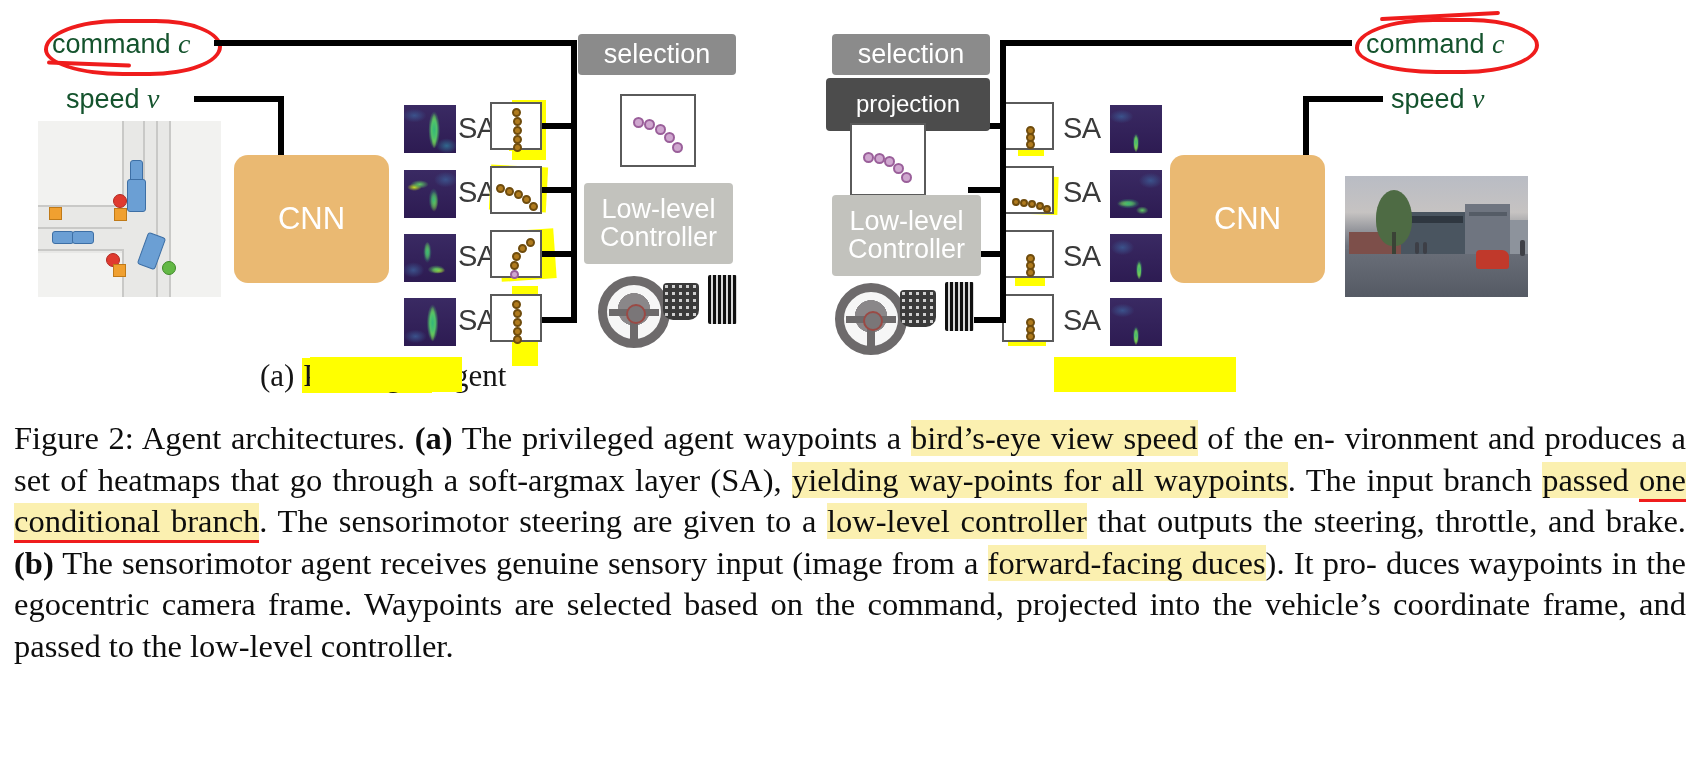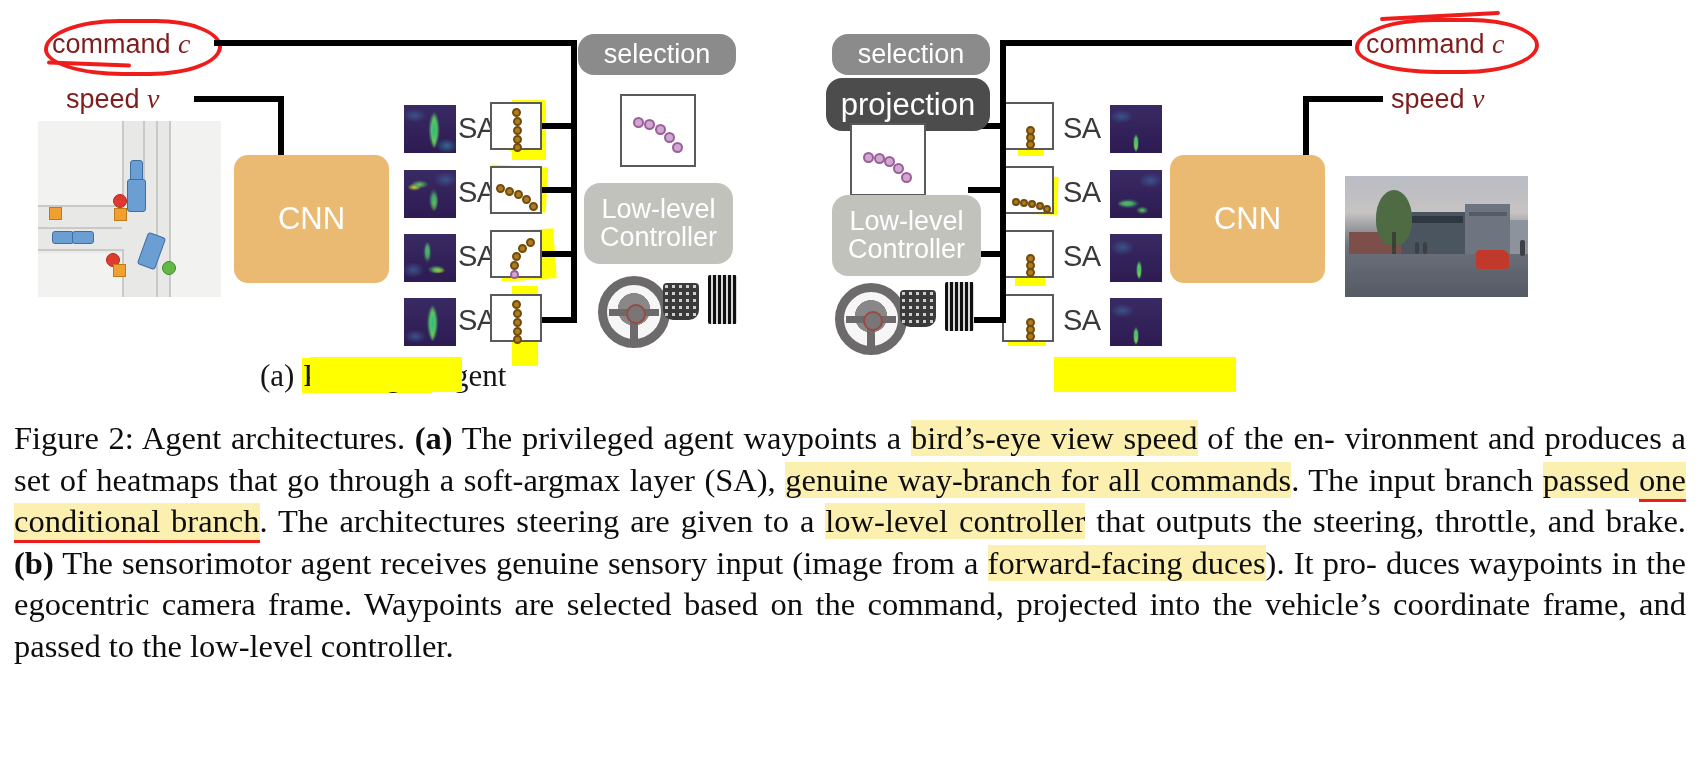--- a/index.html
+++ b/index.html
@@ -3,31 +3,31 @@
 <meta charset="utf-8">
 <style>
   html,body{margin:0;padding:0;background:#ffffff;}
   body{width:1699px;height:779px;position:relative;overflow:hidden;
        font-family:"Liberation Sans",sans-serif;color:#231f20;}
 
   .fig{position:absolute;left:0;top:0;width:1699px;height:779px;}
 
   
   .wire{position:absolute;background:#000;}
-  .gbox{position:absolute;border-radius:16px;display:flex;align-items:center;
+  .gbox{position:absolute;border-radius:4px;display:flex;align-items:center;
         justify-content:center;color:#fff;text-align:center;line-height:1.02;}
   .gbox.sel{background:#8b8b8b;}
   .gbox.proj{background:#4c4c4c;}
   .gbox.ctrl{background:#c2c2bd;}
   .cnn{position:absolute;background:#eab972;border-radius:14px;display:flex;
        align-items:center;justify-content:center;color:#fff;font-size:31px;}
   .wpbox{position:absolute;background:#fff;border:2px solid #5a5a5a;box-sizing:border-box;}
   .hm{position:absolute;background:#2e1b54;overflow:hidden;}
   .sa{position:absolute;font-size:29px;color:#3a3a3a;letter-spacing:-.5px;}
-  .lbl{position:absolute;font-size:27px;color:#7f1d1d;white-space:nowrap;}
+  .lbl{position:absolute;font-size:27px;color:#14532d;white-space:nowrap;}
   .lbl i{font-family:"Liberation Serif",serif;font-style:italic;font-size:28px;}
 
   
   .hl-bright{position:absolute;background:#ffff00;}
 
   
   .redloop{position:absolute;border:4px solid #ef1c1c;border-radius:48% 42% 46% 50%/60% 55% 58% 52%;}
   .redline{position:absolute;background:#ef1c1c;border-radius:3px;}
 
   
@@ -328,21 +328,21 @@
 
   <div class="wire" style="left:1000px;top:46px;width:6px;height:277px;"></div>
   <div class="wire" style="left:968px;top:123px;width:38px;height:6px;"></div>
   <div class="wire" style="left:968px;top:187px;width:38px;height:6px;"></div>
   <div class="wire" style="left:968px;top:251px;width:38px;height:6px;"></div>
   <div class="wire" style="left:968px;top:317px;width:38px;height:6px;"></div>
 
   <div class="gbox sel" style="left:832px;top:34px;width:158px;height:41px;font-size:27px;">
     <span>selection</span>
   </div>
-  <div class="gbox proj" style="left:826px;top:78px;width:164px;height:53px;font-size:31px;">
+  <div class="gbox proj" style="left:826px;top:78px;width:164px;height:53px;font-size:24px;">
     <span>projection</span>
   </div>
 
   <div class="wpbox" style="left:850px;top:123px;width:76px;height:73px;border-width:2px;">
     <div class="wp purple" style="left:11px;top:27px;width:11px;height:11px;"></div>
     <div class="wp purple" style="left:22px;top:28px;width:11px;height:11px;"></div>
     <div class="wp purple" style="left:32px;top:31px;width:11px;height:11px;"></div>
     <div class="wp purple" style="left:41px;top:38px;width:11px;height:11px;"></div>
     <div class="wp purple" style="left:49px;top:47px;width:11px;height:11px;"></div>
   </div>
@@ -357,20 +357,20 @@
     <div class="spoke" style="left:23px;top:26px;width:8px;height:28px;"></div>
     <div class="hub" style="left:19px;top:19px;width:16px;height:16px;"></div>
   </div>
   <div class="pedal" style="left:900px;top:290px;width:36px;height:37px;"></div>
   <div class="pedal2" style="left:945px;top:282px;width:29px;height:49px;"></div>
 
   <div class="hl-bright" style="left:1054px;top:357px;width:182px;height:35px;"></div>
 
   <div class="captext">
     <span>Figure 2: Agent architectures. </span><b>(a)</b><span> The privileged agent waypoints a </span><span class="mk">bird’s-eye view speed</span><span> of the en-</span>
-    <span>vironment and produces a set of heatmaps that go through a soft-argmax layer (SA), </span><span class="mk">genuine way-</span><span class="mk">branch for all commands</span><span>.  The input branch </span><span class="mk">passed </span><span class="mk uline">one conditional branch</span><span>.  The architectures</span>
+    <span>vironment and produces a set of heatmaps that go through a soft-argmax layer (SA), </span><span class="mk">yielding way-</span><span class="mk">points for all waypoints</span><span>.  The input branch </span><span class="mk">passed </span><span class="mk uline">one conditional branch</span><span>.  The sensorimotor</span>
     <span>steering are given to a </span><span class="mk">low-level controller</span><span> that outputs the steering, throttle, and brake. </span><b>(b)</b><span> The</span>
     <span>sensorimotor agent receives genuine sensory input (image from a </span><span class="mk">forward-facing duces</span><span>).  It pro-</span>
     <span>duces waypoints in the egocentric camera frame.  Waypoints are selected based on the command,</span>
     <span>projected into the vehicle’s coordinate frame, and passed to the low-level controller.</span>
   </div>
 
 </div>
 
 </body></html>

